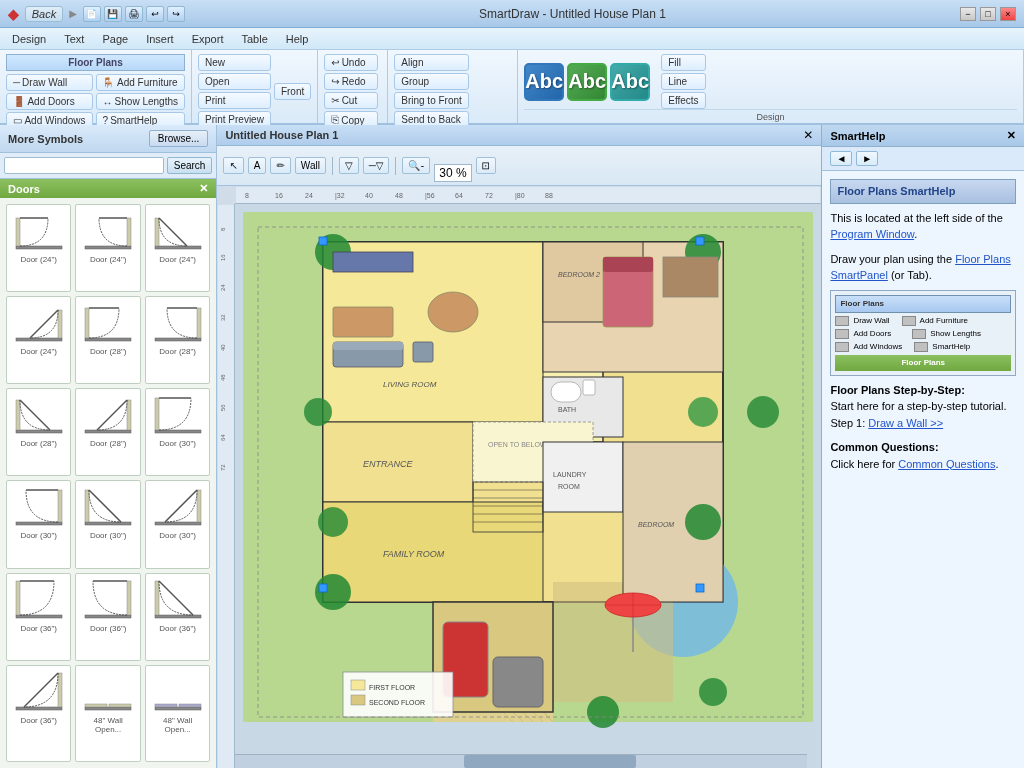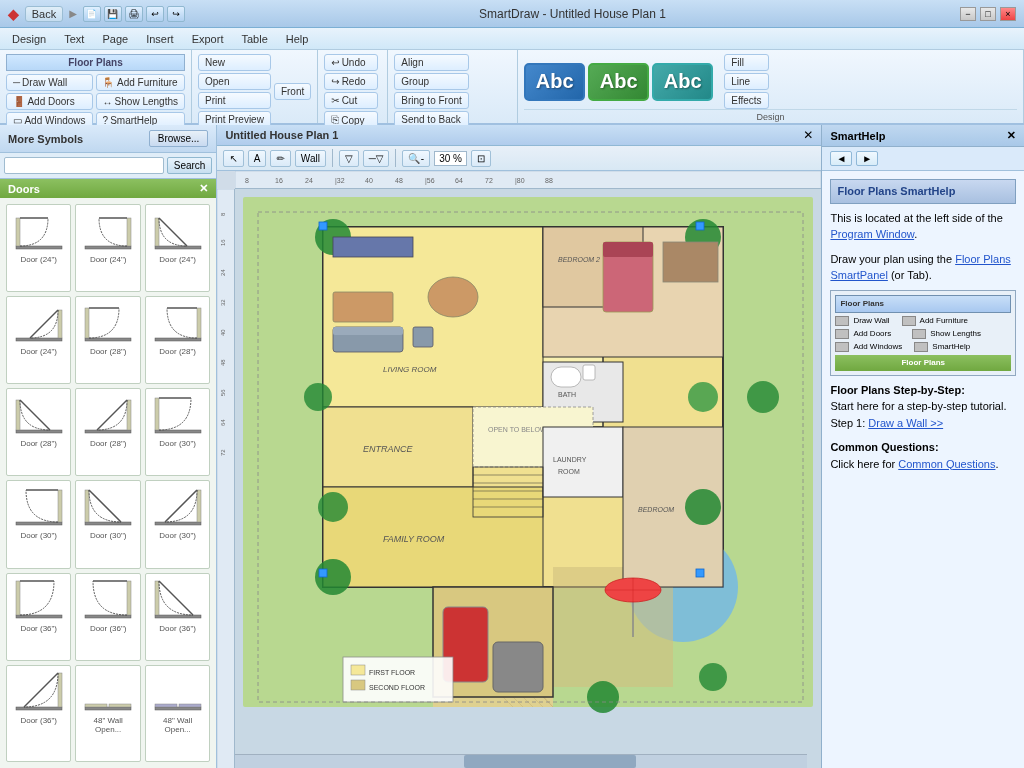--- a/index.html
+++ b/index.html
@@ -12,21 +12,21 @@
       display: flex;
       align-items: center;
       justify-content: space-between;
       padding: 0 8px;
       border-bottom: 1px solid #7bafd4;
     }
     #title-bar-left { display: flex; align-items: center; gap: 6px; }
     #title-bar-center { font-size: 12px; font-weight: normal; color: #333; }
     #title-bar-right { display: flex; gap: 4px; }
     .title-btn { width: 16px; height: 14px; border: 1px solid #999; background: linear-gradient(to bottom, #e8e8e8, #c8c8c8); cursor: pointer; font-size: 9px; display: flex; align-items: center; justify-content: center; }
-    .nav-btn { background: linear-gradient(to bottom, #e0eef8, #c5ddf0); border: 1px solid #9bbdd4; border-radius: 3px; padding: 1px 6px; font-size: 11px; cursor: pointer; color: #333; display: flex; align-items: center; gap: 3px; }
+    .nav-btn { background: linear-gradient(to bottom, #e0eef8, #c5ddf0); border: 1px solid #9bbdd4; border-radius: 3px; padding: 1px 6px; font-size: 11px; cursor: pointer; color: #333; display: flex; align-items: center; gap: 3px; font-style: italic; }
     .logo { color: #cc3333; font-size: 14px; font-weight: bold; }
 
     
     #menu-bar {
       background: linear-gradient(to bottom, #e8f3fc, #d0e8f8);
       height: 22px;
       display: flex;
       align-items: center;
       padding: 0 4px;
       gap: 2px;
@@ -65,21 +65,21 @@
       font-size: 10px;
       cursor: pointer;
       display: flex;
       align-items: center;
       gap: 2px;
       color: #333;
     }
 
     
     .abc-btn {
-      width: 61px; height: 38px;
+      width: 40px; height: 38px;
       border-radius: 5px;
       border: 2px solid #aaa;
       display: flex;
       align-items: center;
       justify-content: center;
       font-size: 20px;
       font-weight: bold;
       cursor: pointer;
       color: white;
       text-shadow: 1px 1px 2px rgba(0,0,0,0.4);
@@ -630,21 +630,21 @@
     <div id="canvas-toolbar">
       <div class="canvas-tool">↖</div>
       <div class="canvas-tool">A</div>
       <div class="canvas-tool">✏</div>
       <div class="canvas-tool">Wall</div>
       <div style="width:1px;height:18px;background:#a0b8cc;margin:0 2px;"></div>
       <div class="canvas-tool" style="display:flex;align-items:center;">▽</div>
       <div class="canvas-tool">─▽</div>
       <div style="width:1px;height:18px;background:#a0b8cc;margin:0 2px;"></div>
       <div class="canvas-tool">🔍-</div>
-      <div style="background:white;border:1px solid #a0b8cc;padding:1px 4px;font-size:10px;">30 %</div>
+      <div style="background:white;border:1px solid #a0b8cc;padding:1px 4px;font-size:12px;margin-top:15px;">30 %</div>
       <div class="canvas-tool">⊡</div>
     </div>
 
     <div id="ruler-h" style="position:relative;background:linear-gradient(to bottom,#e8eef4,#d8e4f0);margin-left:18px;">
       <svg width="100%" height="18">
         <rect width="100%" height="18" fill="#e0eaf4" stroke="#a0b8cc" stroke-width="0.5"></rect>
         <text x="10" y="12" font-size="7" fill="#666">8</text>
         <text x="40" y="12" font-size="7" fill="#666">16</text>
         <text x="70" y="12" font-size="7" fill="#666">24</text>
         <text x="100" y="12" font-size="7" fill="#666">|32</text>

